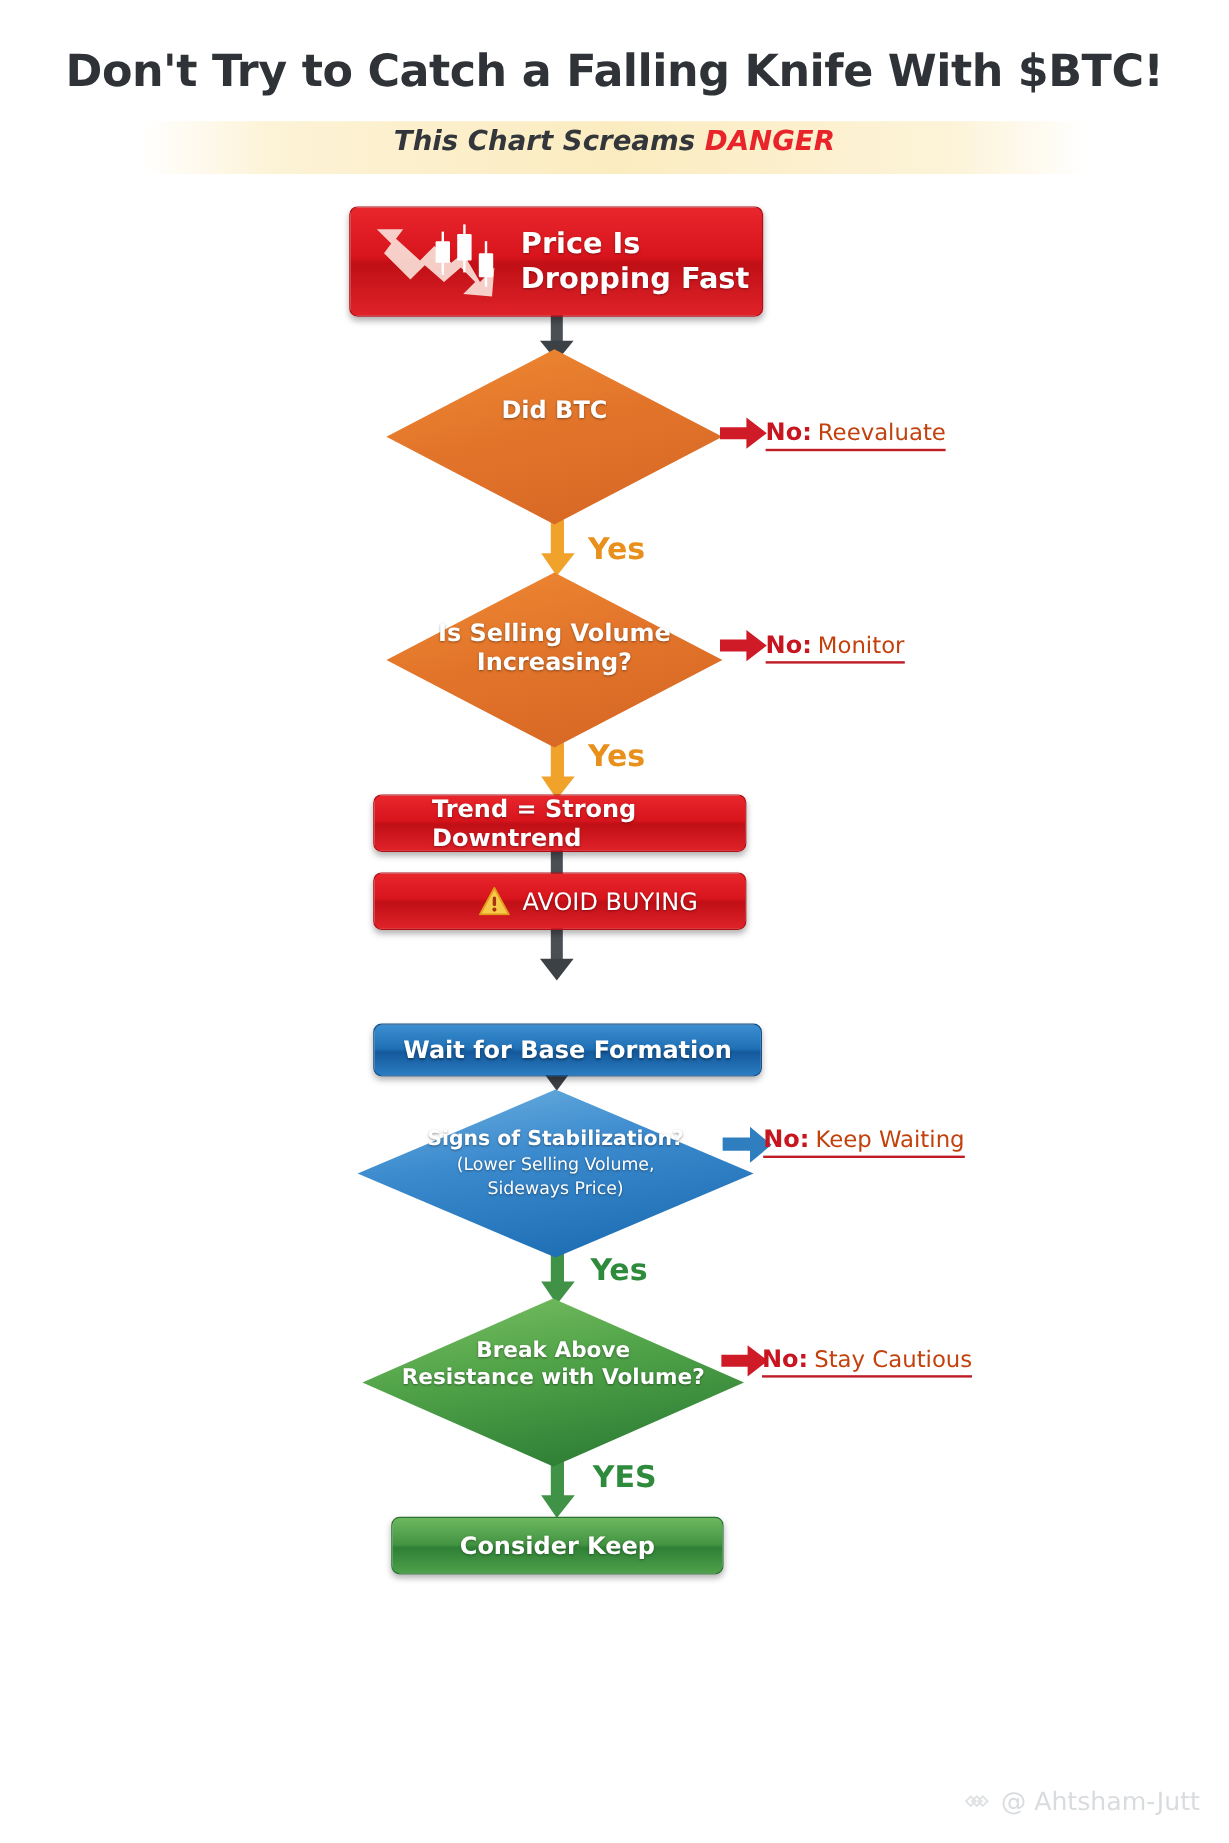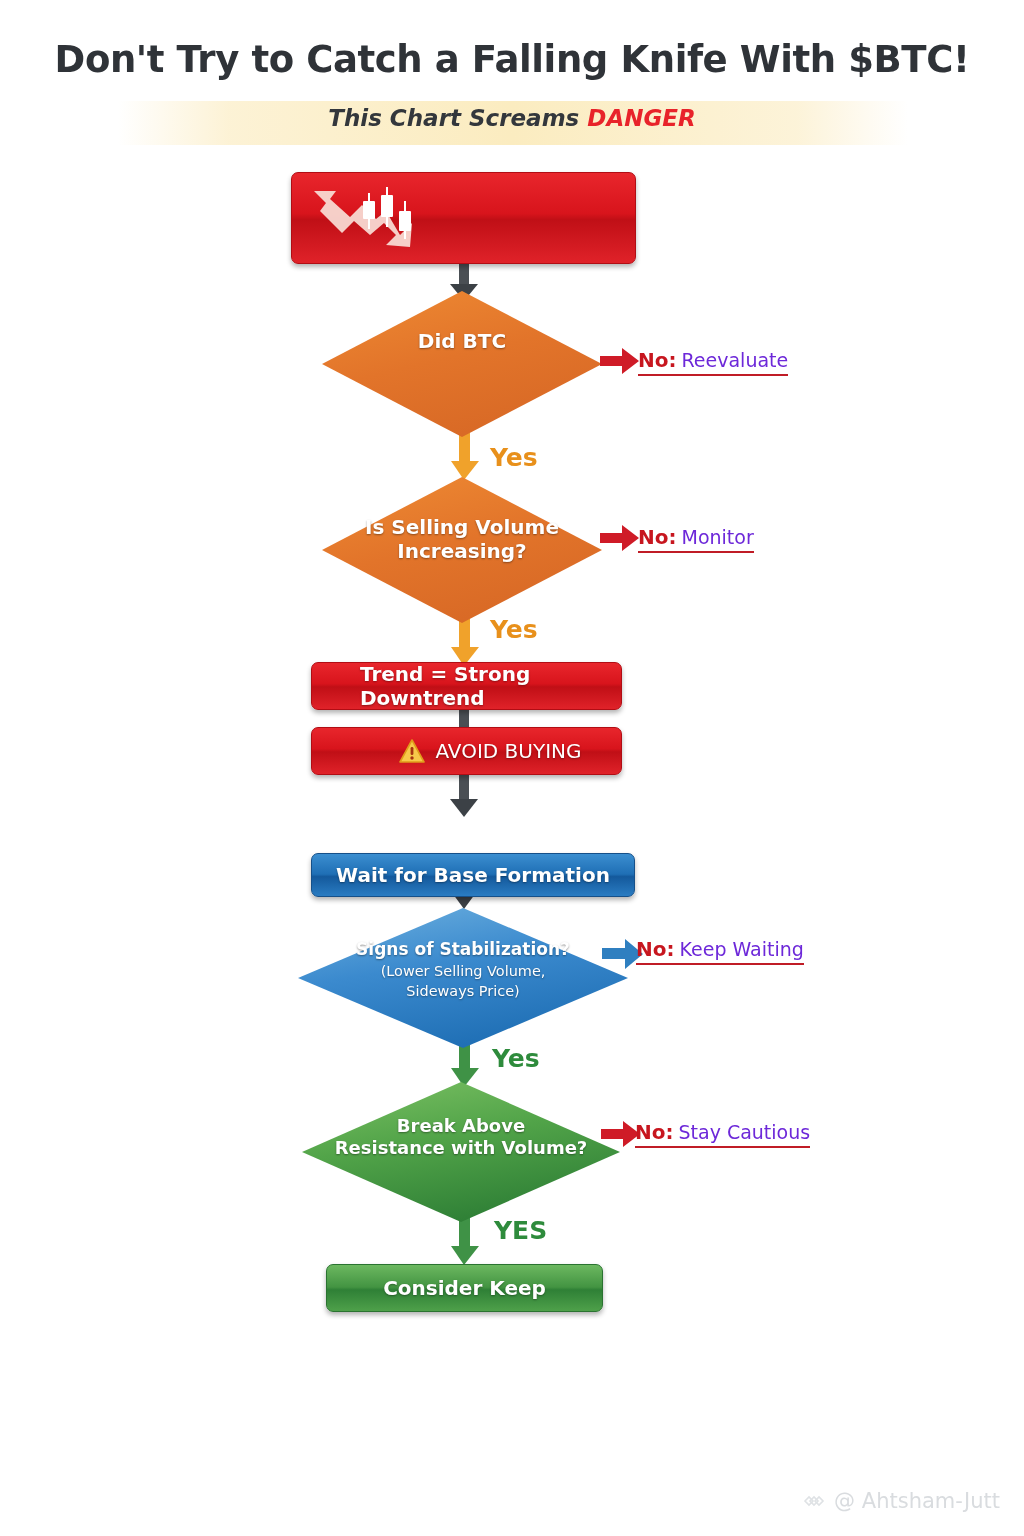--- a/index.html
+++ b/index.html
@@ -206,21 +206,21 @@
     font-family: "DejaVu Sans", sans-serif;
     border-bottom: 2px solid #c01c26;
     padding-bottom: 2px;
   }
   .no-branch .no-kw {
     color: #c7161f;
     font-weight: bold;
     font-size: 20px;
   }
   .no-branch .no-txt {
-    color: #6d28d9;
+    color: #c2410c;
     font-size: 19px;
     margin-left: 5px;
   }
   .no-arrow { position: absolute; z-index: 4; }
 
   
   #watermark {
     position: absolute;
     right: 24px;
     bottom: 22px;
@@ -251,20 +251,24 @@
 
       <g fill="#ffffff">
         <rect x="62" y="10" width="2" height="36"></rect>
         <rect x="57" y="18" width="12" height="18" rx="1"></rect>
         <rect x="80" y="4" width="2" height="40"></rect>
         <rect x="75" y="12" width="12" height="22" rx="1"></rect>
         <rect x="98" y="18" width="2" height="38"></rect>
         <rect x="93" y="28" width="12" height="20" rx="1"></rect>
       </g>
     </svg>
+  </span>
+  <span>
+    <span>Price Is</span><br>
+    <span>Dropping Fast</span>
   </span>
 </div>
 
 <div class="connector" style="left:448px; top:262px;">
   <svg width="32" height="40" viewBox="0 0 32 40">
     <rect x="11" y="0" width="10" height="24" fill="#4a4f54"></rect>
     <polygon points="2,22 30,22 16,39" fill="#3c4146"></polygon>
   </svg>
 </div>
 

